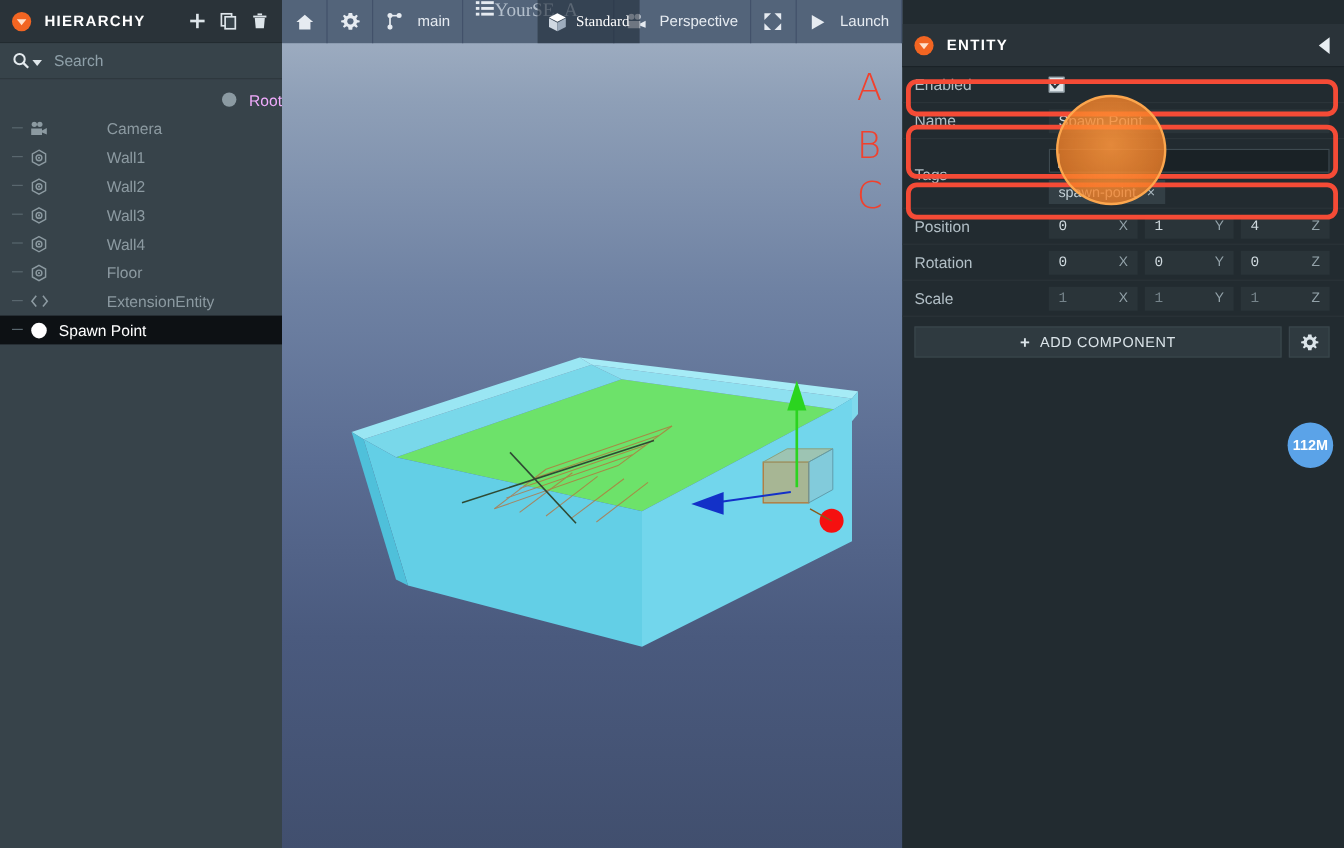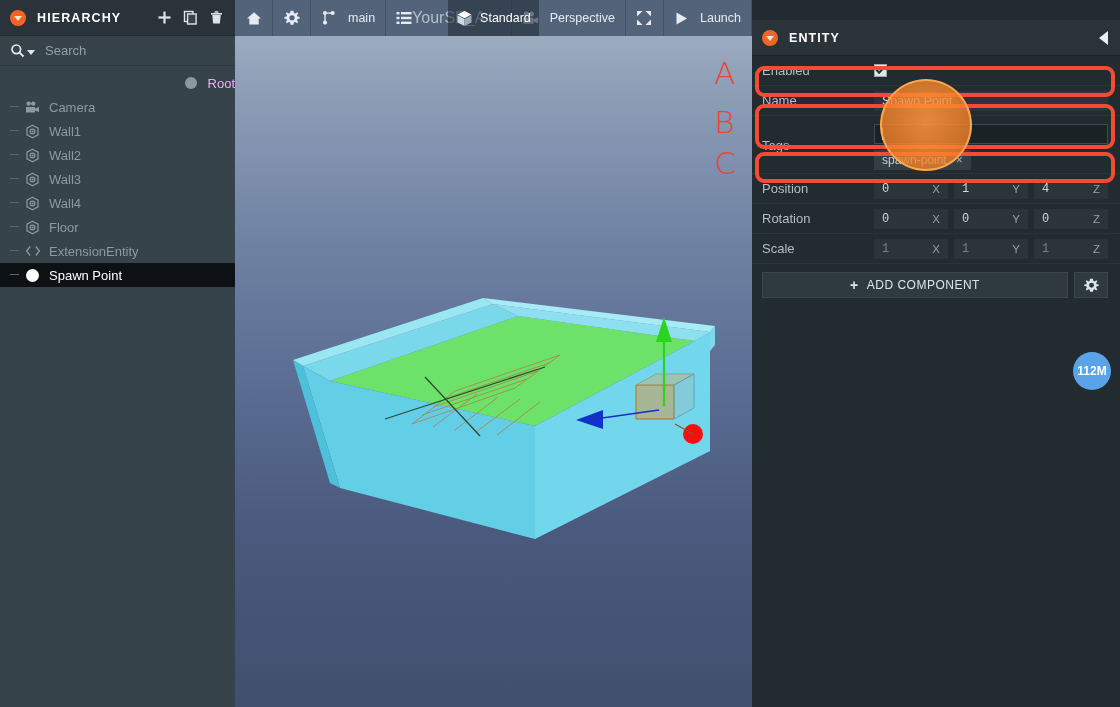--- a/index.html
+++ b/index.html
@@ -62,21 +62,21 @@
   .search-ph { color: #8fa0a9; font-size: 13px; margin-left: 10px; }
 
   .tree { padding-top: 5px; }
   .tree-row {
     height: 24px; display: flex; align-items: center;
     font-size: 13px; color: #a8b7be; position: relative;
   }
   .tree-row.root { padding-left: 8px; color: #f0abfc; justify-content: flex-end; }
   .tree-row.child { padding-left: 24px; }
   .tree-row.selected { background: #0d1114; color: #ffffff; }
-  .tree-row.dimmed { color: #8c9aa1; }
+  .tree-row.dimmed { color: #8c9aa1; gap: 40px; }
   .tree-ico {
     width: 17px; height: 17px; margin-right: 8px;
     display: flex; align-items: center; justify-content: center;
     flex: 0 0 auto;
   }
   .tree-row.child::before {
     content: ""; position: absolute; left: 10px; top: 11px;
     width: 9px; height: 1px; background: #59676e;
   }
   .sphere-ico {
@@ -101,21 +101,21 @@
   }
   .tb-item {
     display: flex; align-items: center; justify-content: center;
     gap: 11px;
     border-right: 1px solid #42516a;
     color: #e6ebf1; font-size: 12.5px;
     padding: 0 10px;
   }
   .tb-item.ico-only { width: 38px; padding: 0; }
   .tb-label { white-space: nowrap; }
-  .tb-grow { flex: 1 1 auto; border-right: 1px solid #42516a; position: relative; display:flex; align-items:center; padding:0 10px; gap:0;}
+  .tb-grow { flex: 1 1 auto; border-right: 1px solid #42516a; position: relative; display:flex; align-items:flex-start; padding:0 10px; gap:0;font-family:Liberation Serif, serif;}
   .tb-overlay {
     position: absolute; left: 62px; top: 0; height: 36px;
     display: flex; align-items: center; gap: 7px;
     padding: 0 8px;
     background: rgba(36,46,60,0.62);
     color: #ffffff; font-size: 12.5px;
     white-space: nowrap;
   }
   .tb-under { color: #c9d3de; opacity: 0.82; }
 

